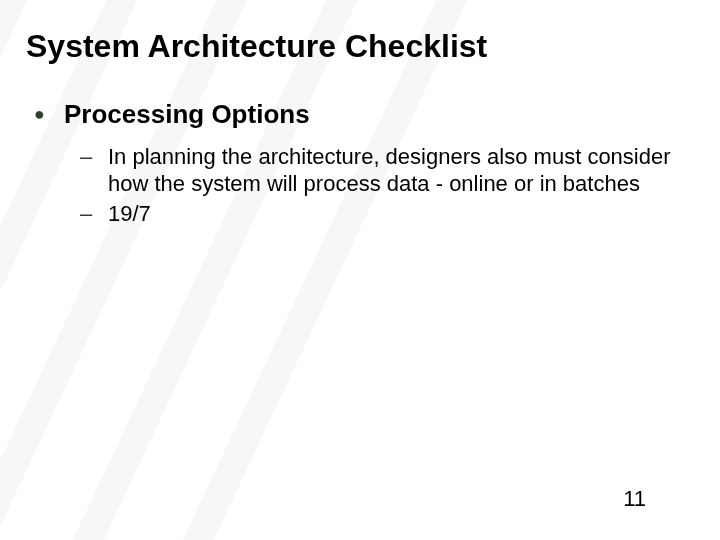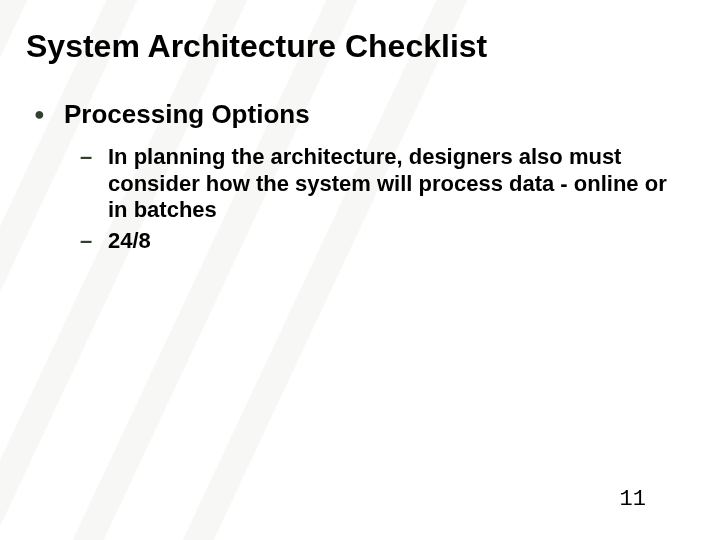--- a/index.html
+++ b/index.html
@@ -53,21 +53,21 @@
     left: -30px;
     top: 5px;
   }
   ul.level2 {
     list-style: none;
     margin: 14px 0 0 0;
     padding: 0 10px 0 44px;
   }
   ul.level2 > li {
     font-size: 22px;
-    font-weight: bold;
+    font-weight: normal;
     color: #000;
     line-height: 1.22;
     margin-bottom: 4px;
     position: relative;
   }
   ul.level2 > li::before {
     content: "–";
     color: #333f2f;
     position: absolute;
     left: -28px;
@@ -78,21 +78,20 @@
     position: absolute;
     left: 24px;
     bottom: 28px;
   }
   .page-num {
     position: absolute;
     right: 74px;
     bottom: 28px;
     font-size: 22px;
     color: #000;
-    font-family: Liberation Mono, monospace;
   }
 </style>
 </head>
 <body>
 
 <div class="bg-pattern">
   <svg viewBox="0 0 720 540" preserveAspectRatio="none">
     <g fill="none" stroke="#6b6b55" stroke-width="28" opacity="0.9">
       <path d="M -50 600 L 260 -60"></path>
       <path d="M 60 600 L 370 -60"></path>
@@ -105,21 +104,21 @@
 
 <div class="slide">
 
   <h1 class="title">System Architecture Checklist</h1>
 
   <ul class="level1">
     <li>
       <span>Processing Options</span>
       <ul class="level2">
         <li>In planning the architecture, designers also must consider how the system will process data - online or in batches</li>
-        <li>24/8</li>
+        <li>19/7</li>
       </ul>
     </li>
   </ul>
 
 
   <div class="page-num">11</div>
 
 </div>
 
 </body></html>

